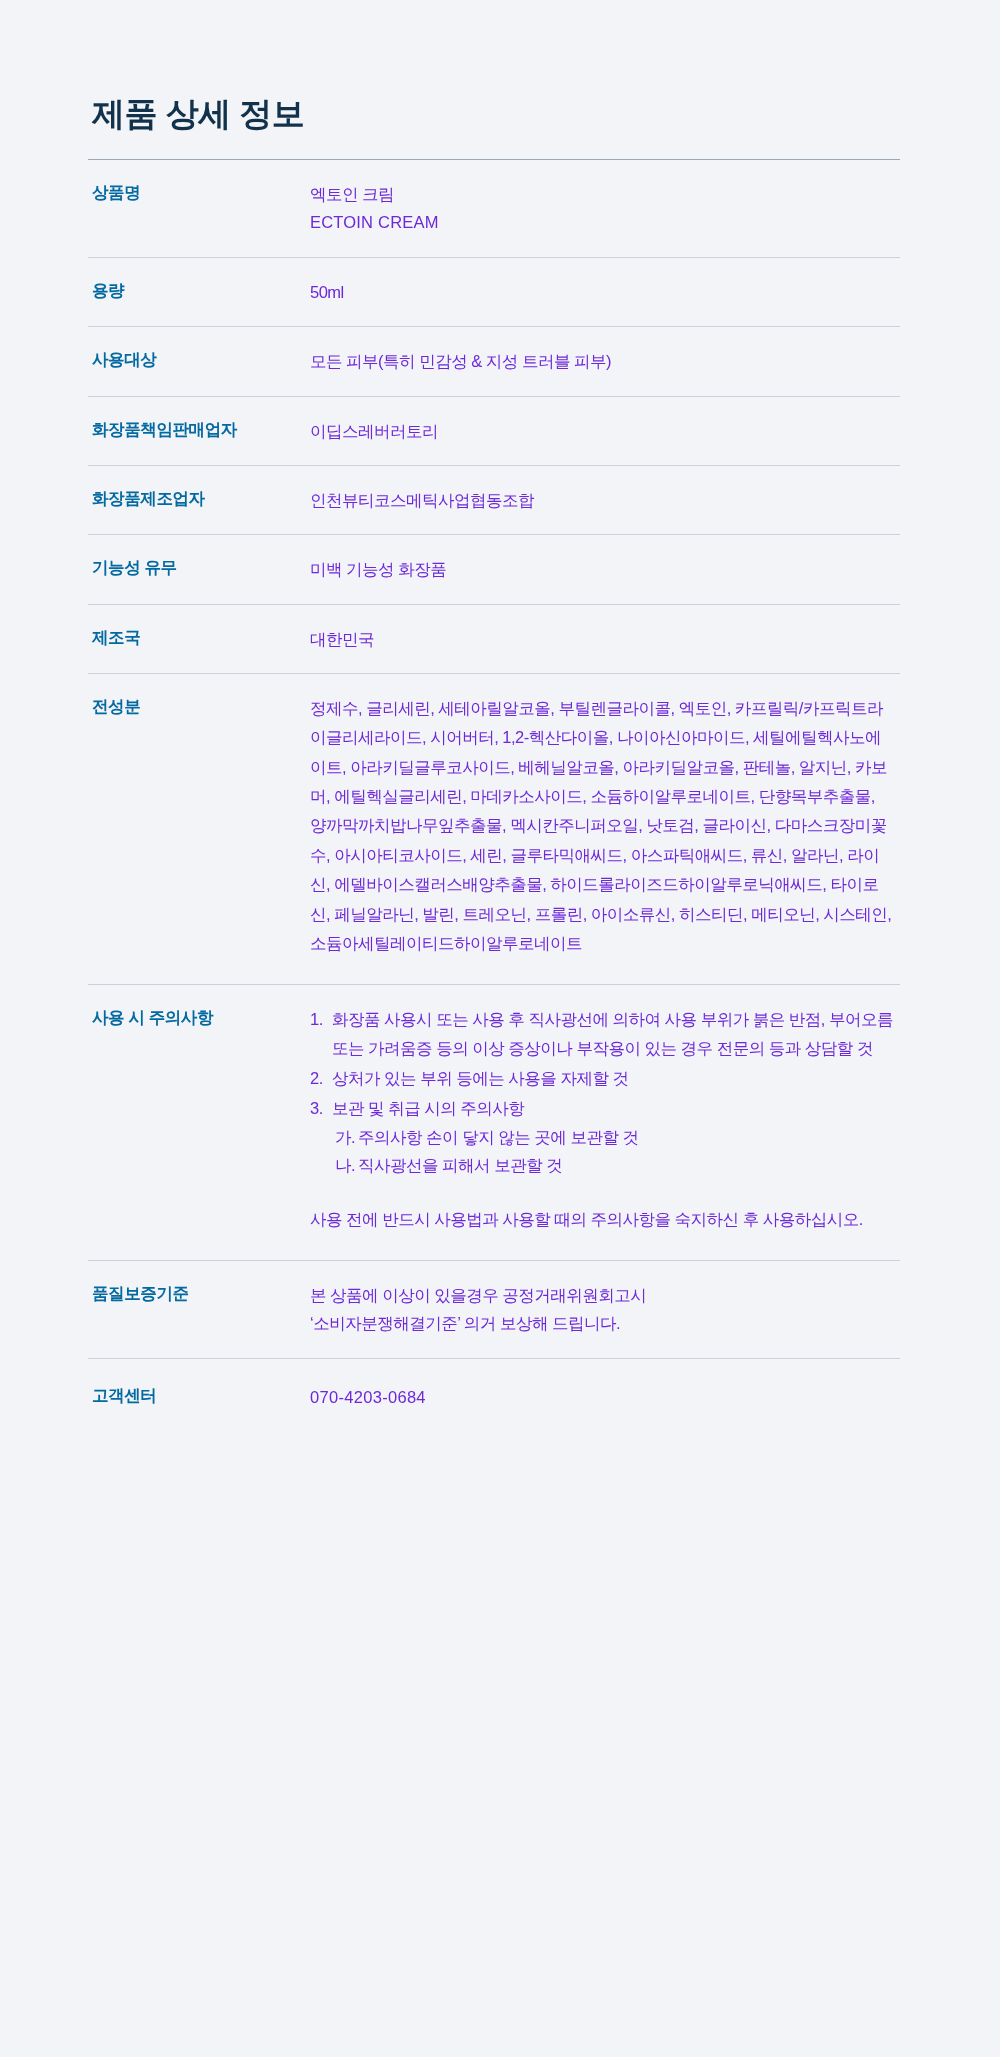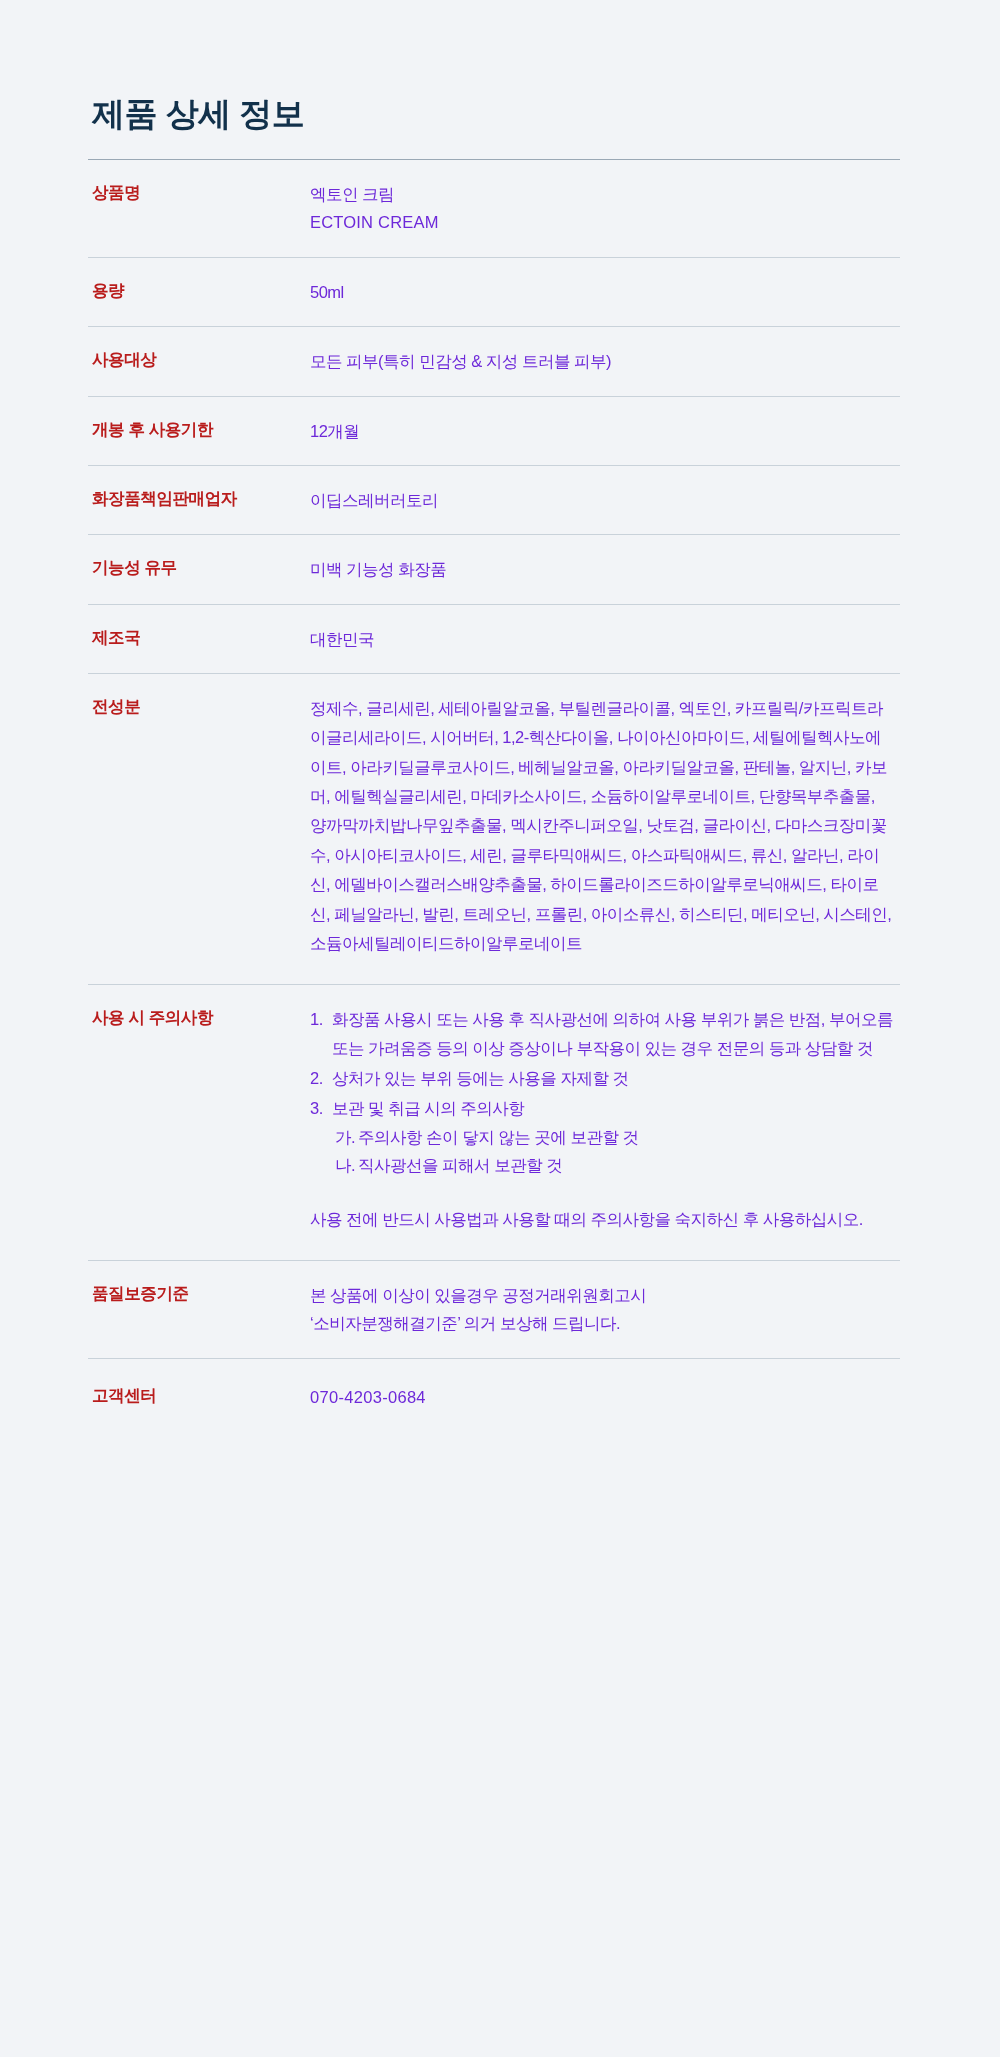--- a/index.html
+++ b/index.html
@@ -39,21 +39,21 @@
   }
   .spec-table tr:last-child {
     border-bottom: none;
   }
   .spec-table th {
     width: 208px;
     text-align: left;
     vertical-align: top;
     font-size: 16.5px;
     font-weight: bold;
-    color: #b91c1c;
+    color: #0369a1;
     padding: 20px 10px 20px 4px;
     letter-spacing: -0.4px;
     line-height: 1.5;
     white-space: nowrap;
   }
   .spec-table td {
     vertical-align: top;
     font-size: 16.5px;
     font-weight: normal;
     color: #6d28d9;
@@ -124,30 +124,30 @@
       <tr>
         <th>용량</th>
         <td>50ml</td>
       </tr>
 
       <tr>
         <th>사용대상</th>
         <td>모든 피부(특히 민감성 &amp; 지성 트러블 피부)</td>
       </tr>
 
-      <tr>
-        <th>개봉 후 사용기한</th>
-        <td>12개월</td>
-      </tr>
 
       <tr>
         <th>화장품책임판매업자</th>
         <td>이딥스레버러토리</td>
       </tr>
 
+      <tr>
+        <th>화장품제조업자</th>
+        <td>인천뷰티코스메틱사업협동조합</td>
+      </tr>
 
       <tr>
         <th>기능성 유무</th>
         <td>미백 기능성 화장품</td>
       </tr>
 
       <tr>
         <th>제조국</th>
         <td>대한민국</td>
       </tr>

